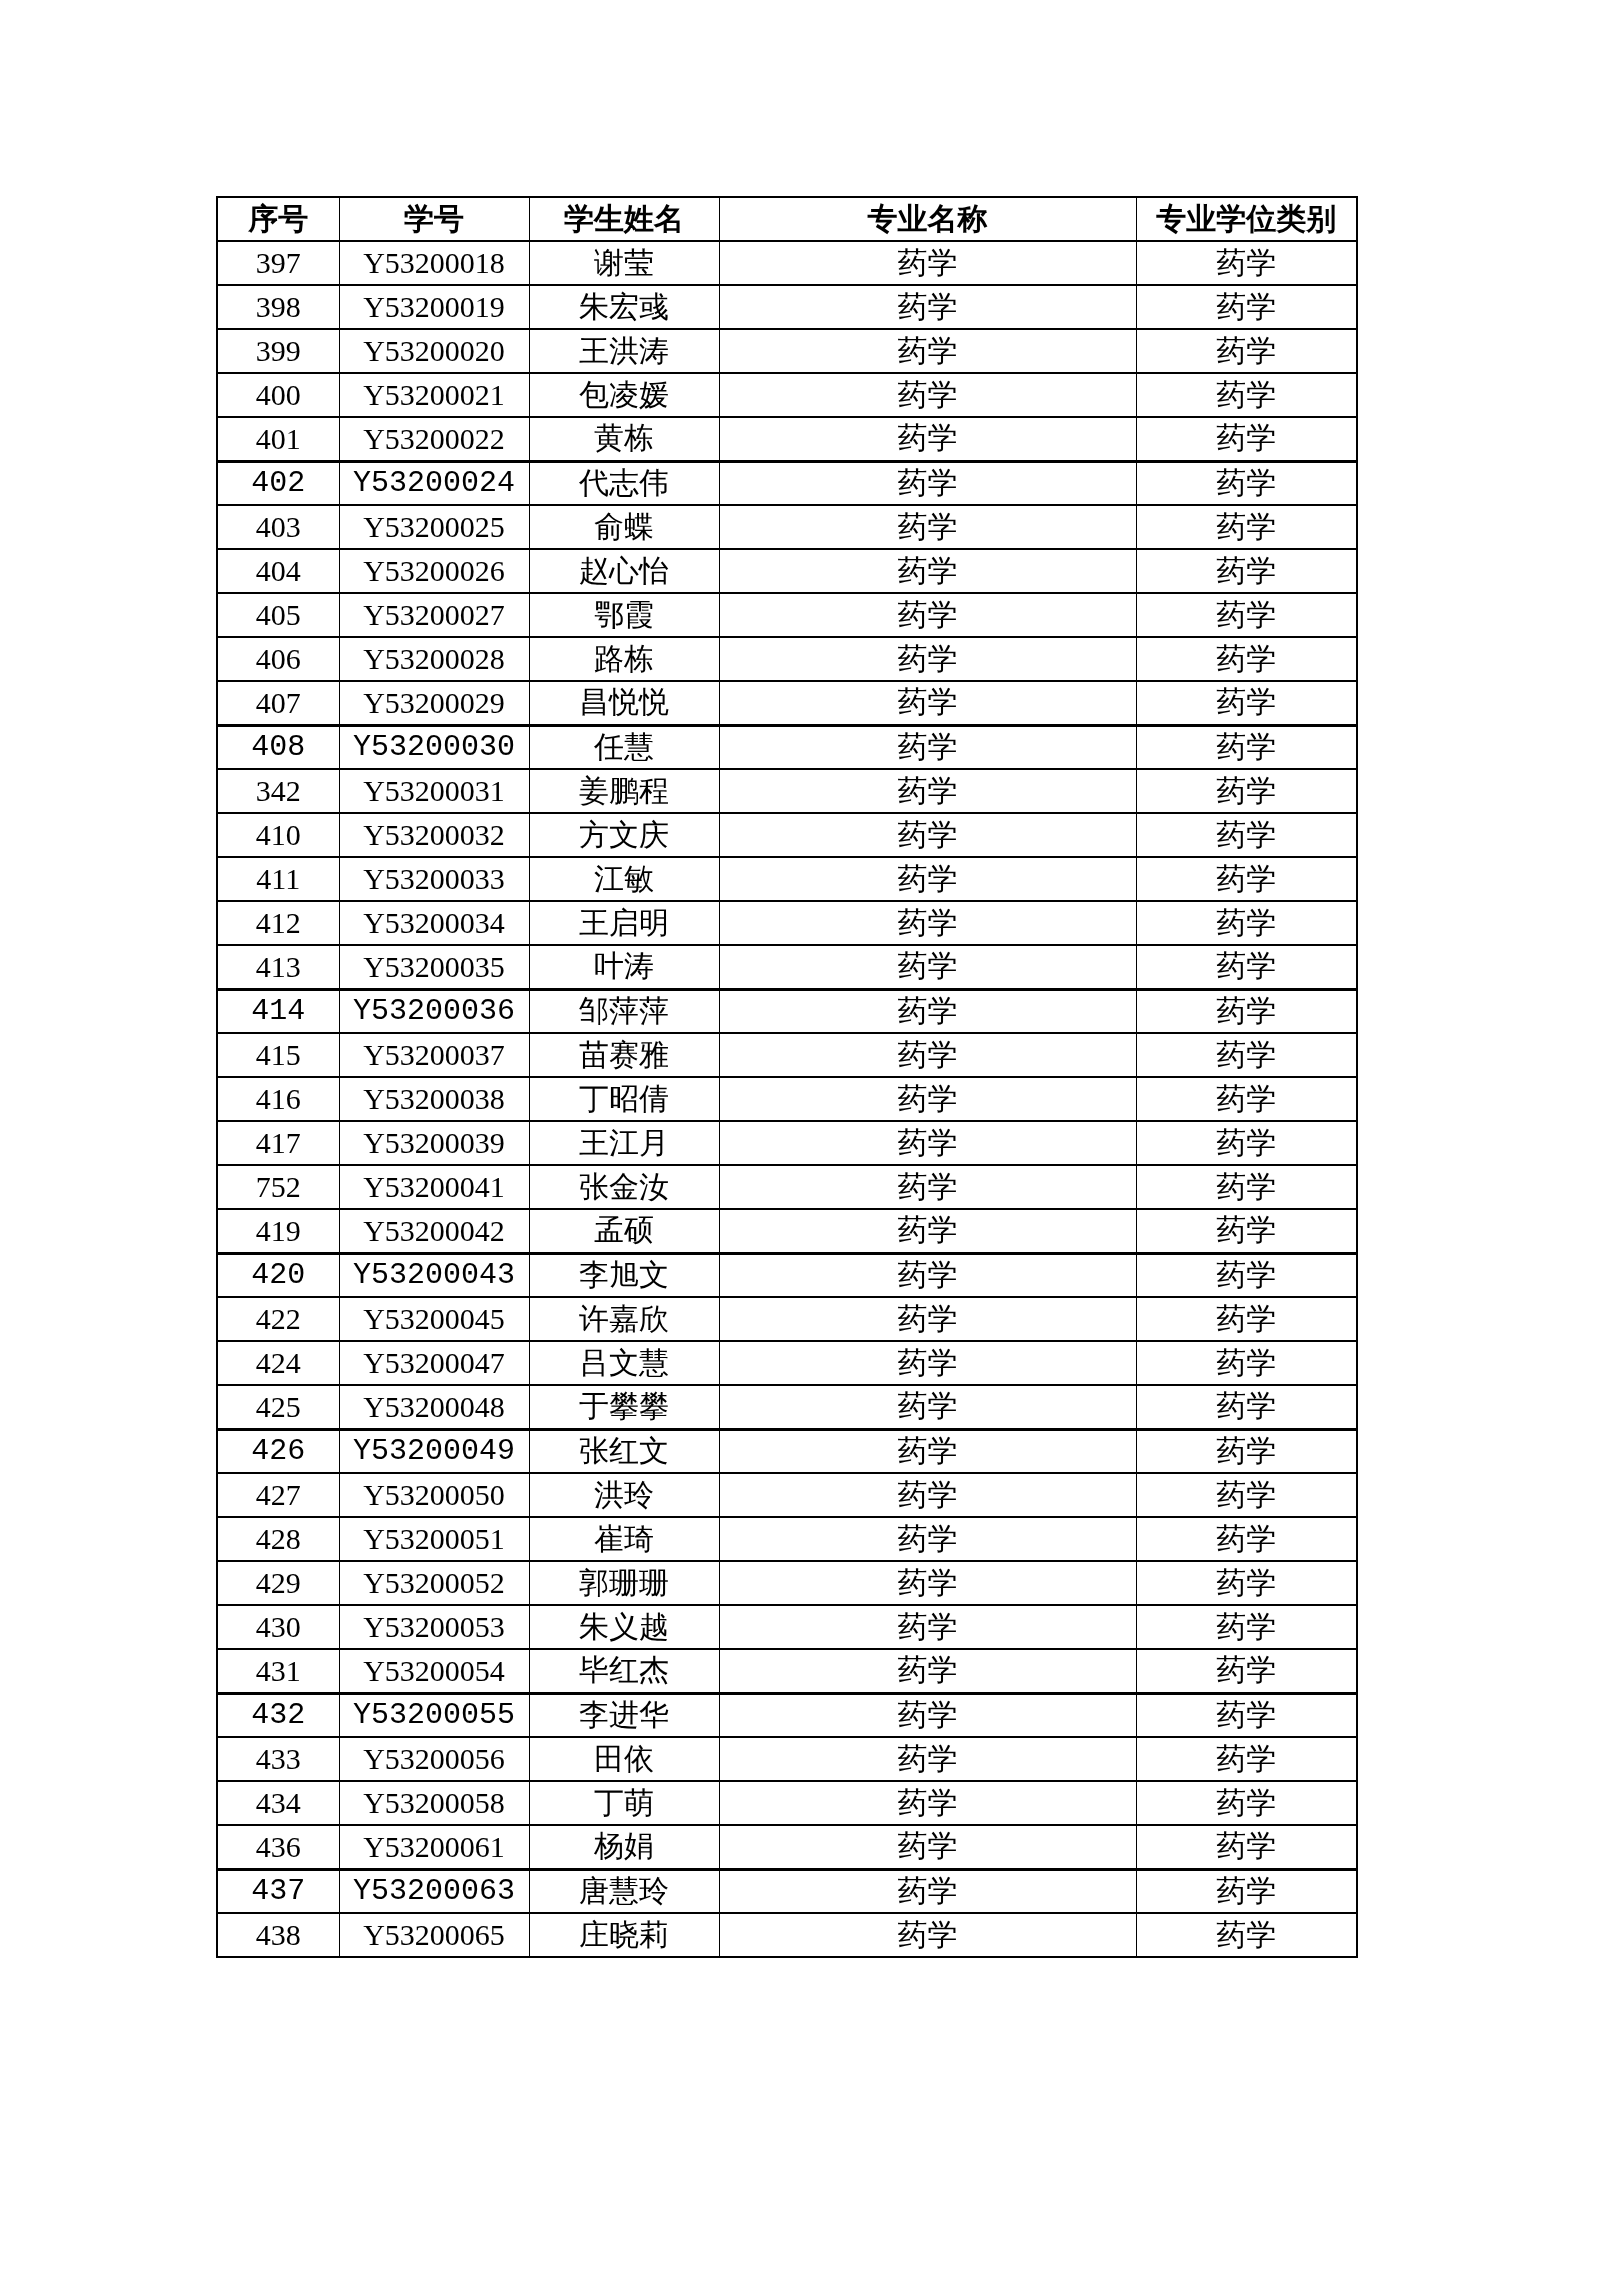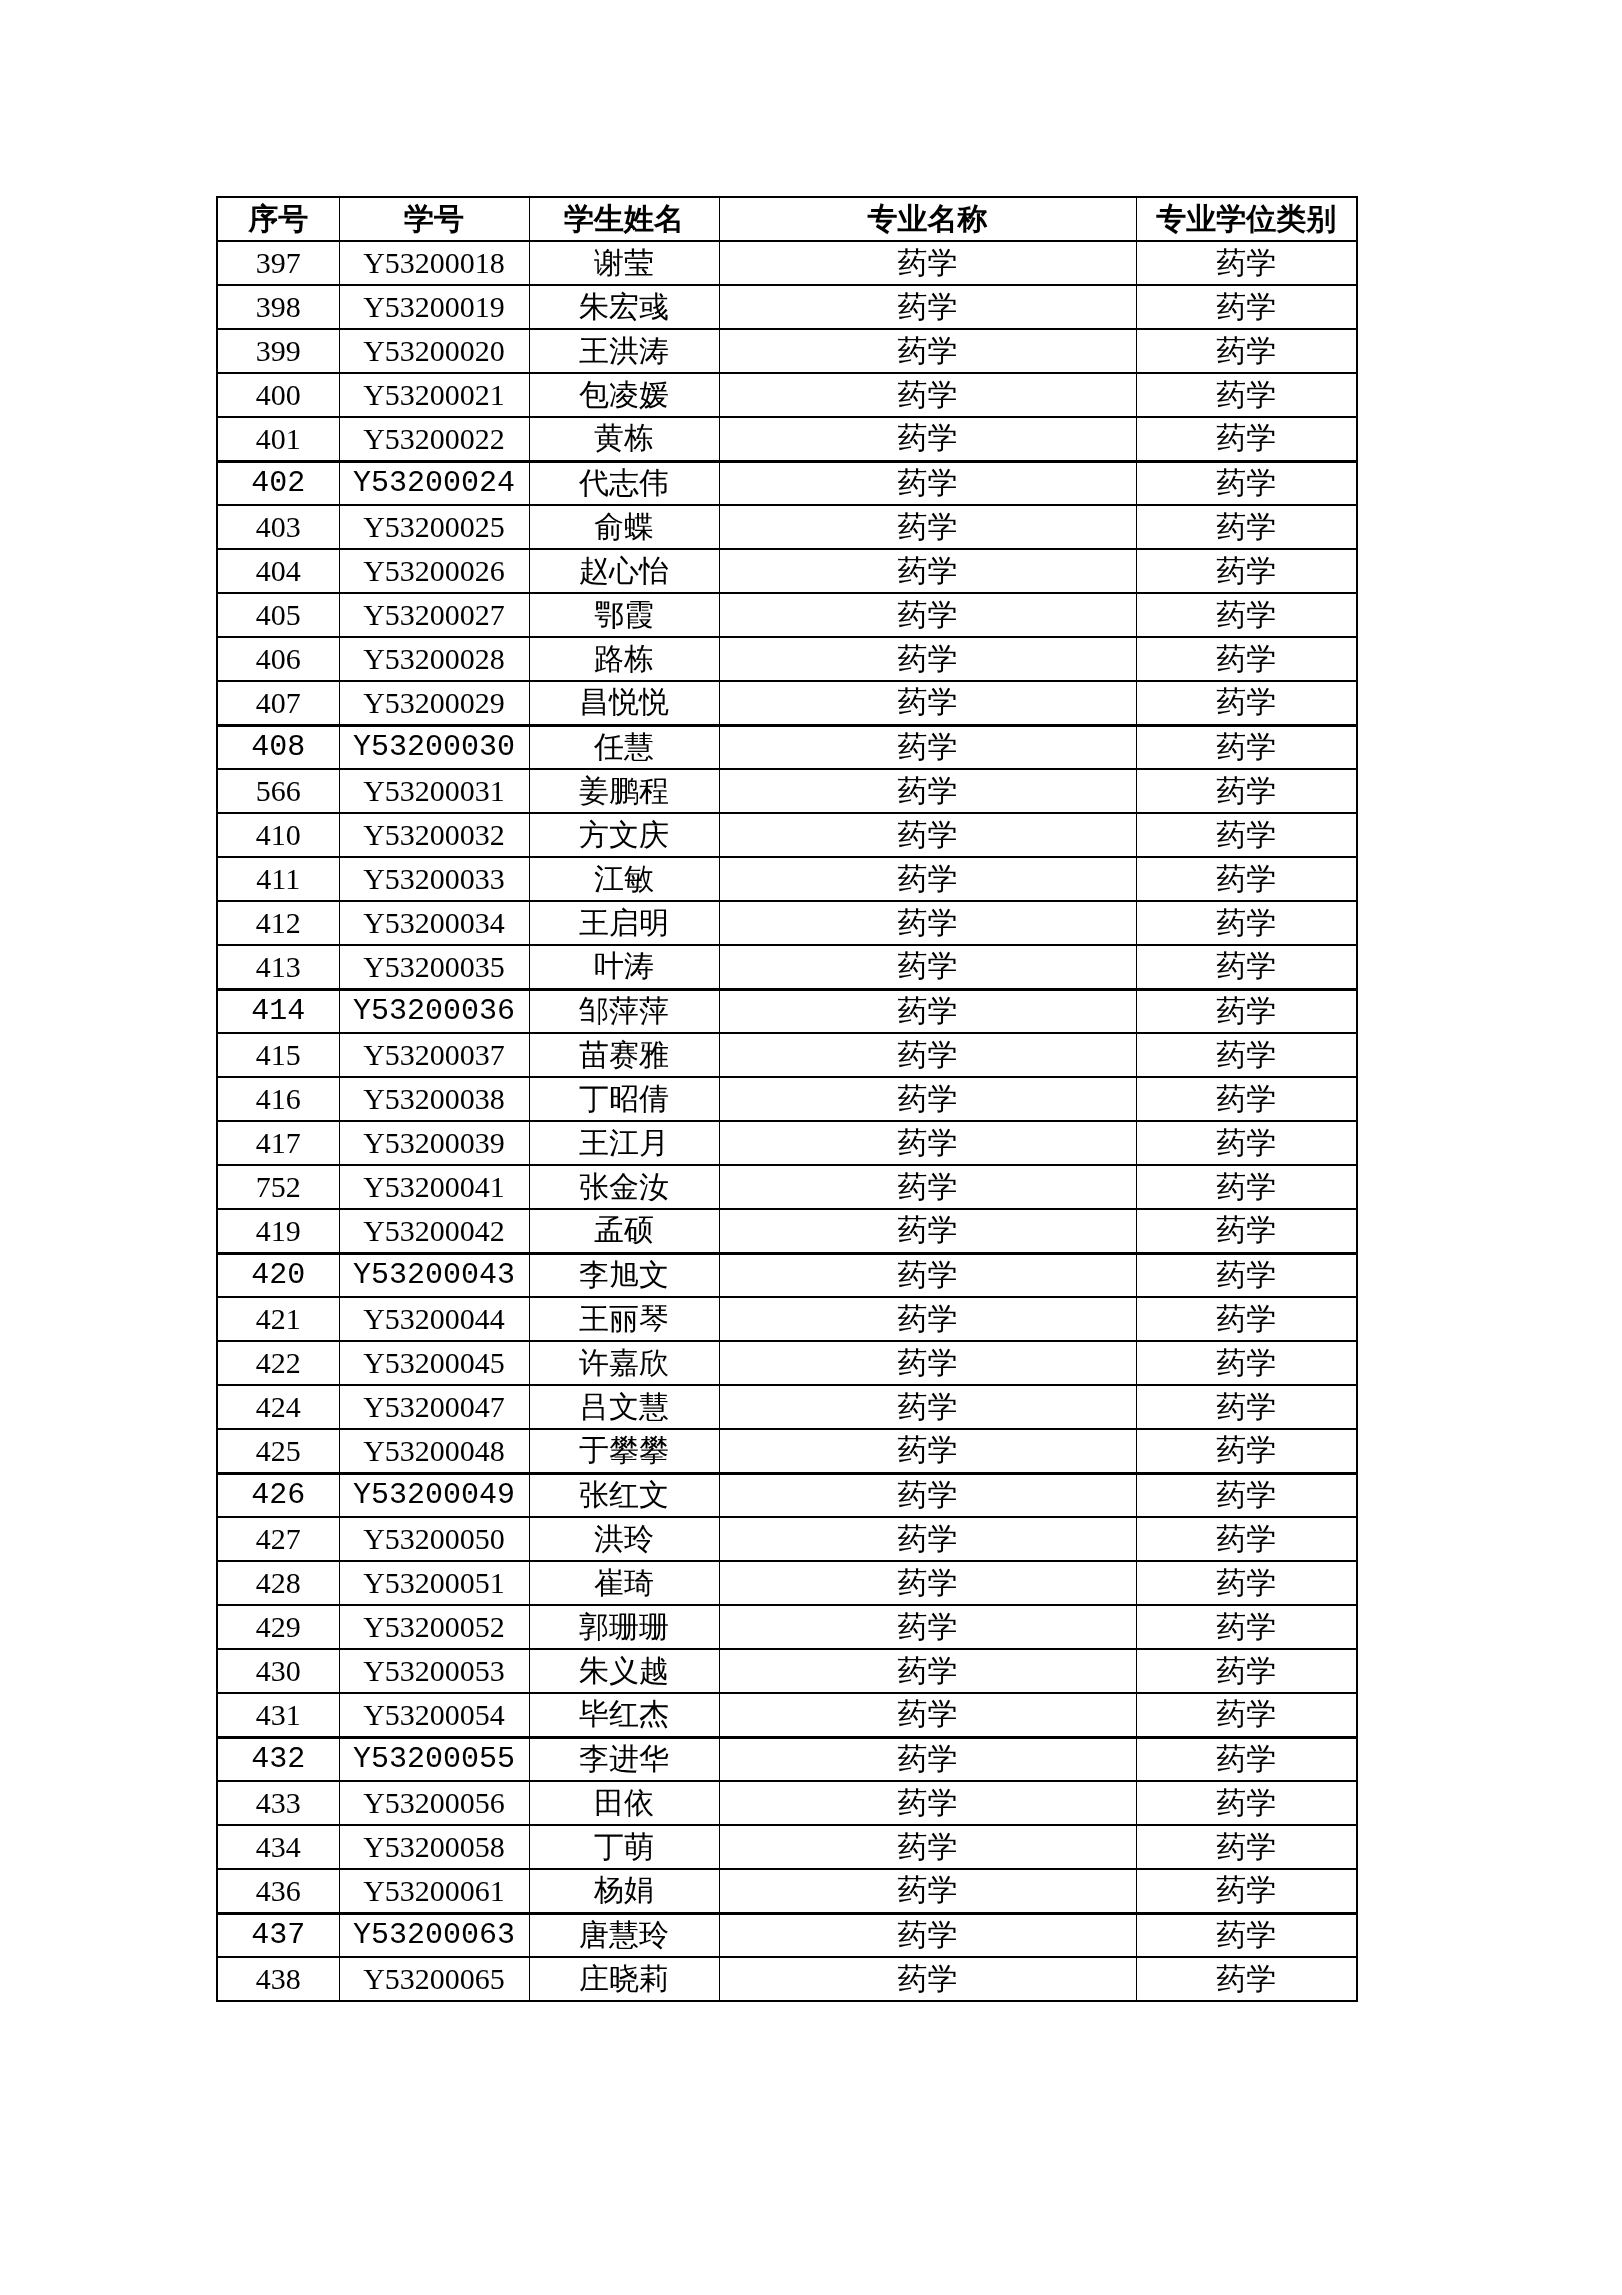--- a/index.html
+++ b/index.html
@@ -158,21 +158,21 @@
           <td>药学</td>
         </tr>
         <tr class="thick-top">
           <td>408</td>
           <td>Y53200030</td>
           <td>任慧</td>
           <td>药学</td>
           <td>药学</td>
         </tr>
         <tr>
-          <td>566</td>
+          <td>342</td>
           <td>Y53200031</td>
           <td>姜鹏程</td>
           <td>药学</td>
           <td>药学</td>
         </tr>
         <tr>
           <td>410</td>
           <td>Y53200032</td>
           <td>方文庆</td>
           <td>药学</td>
@@ -238,27 +238,20 @@
           <td>419</td>
           <td>Y53200042</td>
           <td>孟硕</td>
           <td>药学</td>
           <td>药学</td>
         </tr>
         <tr class="thick-top">
           <td>420</td>
           <td>Y53200043</td>
           <td>李旭文</td>
-          <td>药学</td>
-          <td>药学</td>
-        </tr>
-        <tr>
-          <td>421</td>
-          <td>Y53200044</td>
-          <td>王丽琴</td>
           <td>药学</td>
           <td>药学</td>
         </tr>
         <tr>
           <td>422</td>
           <td>Y53200045</td>
           <td>许嘉欣</td>
           <td>药学</td>
           <td>药学</td>
         </tr>

